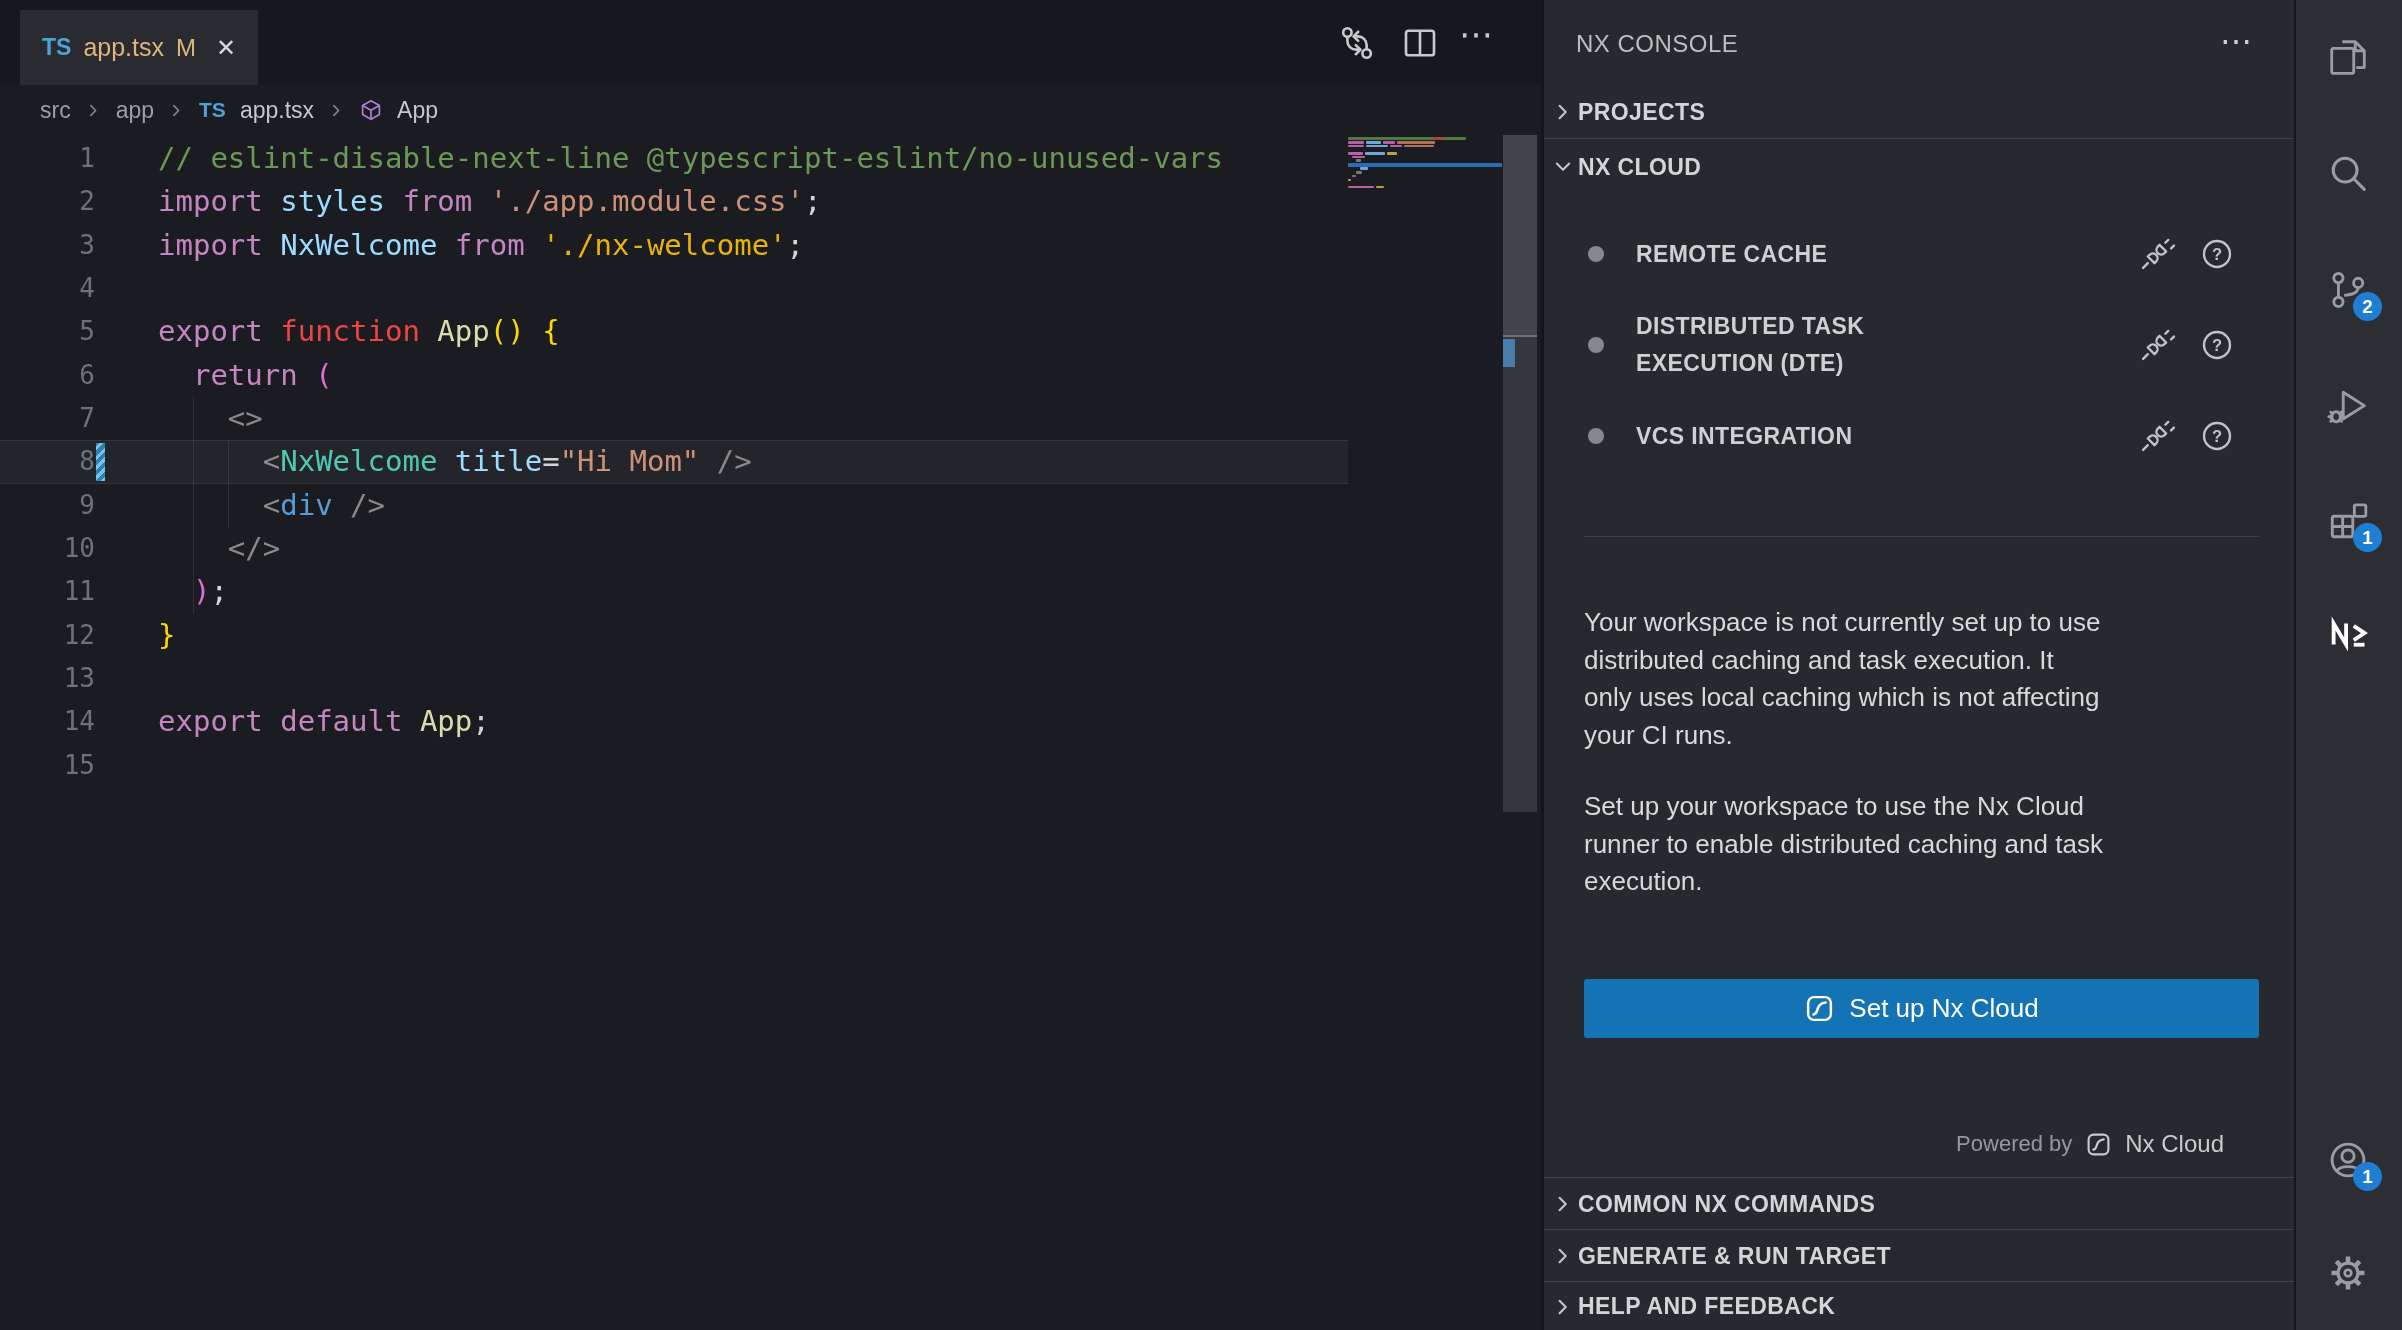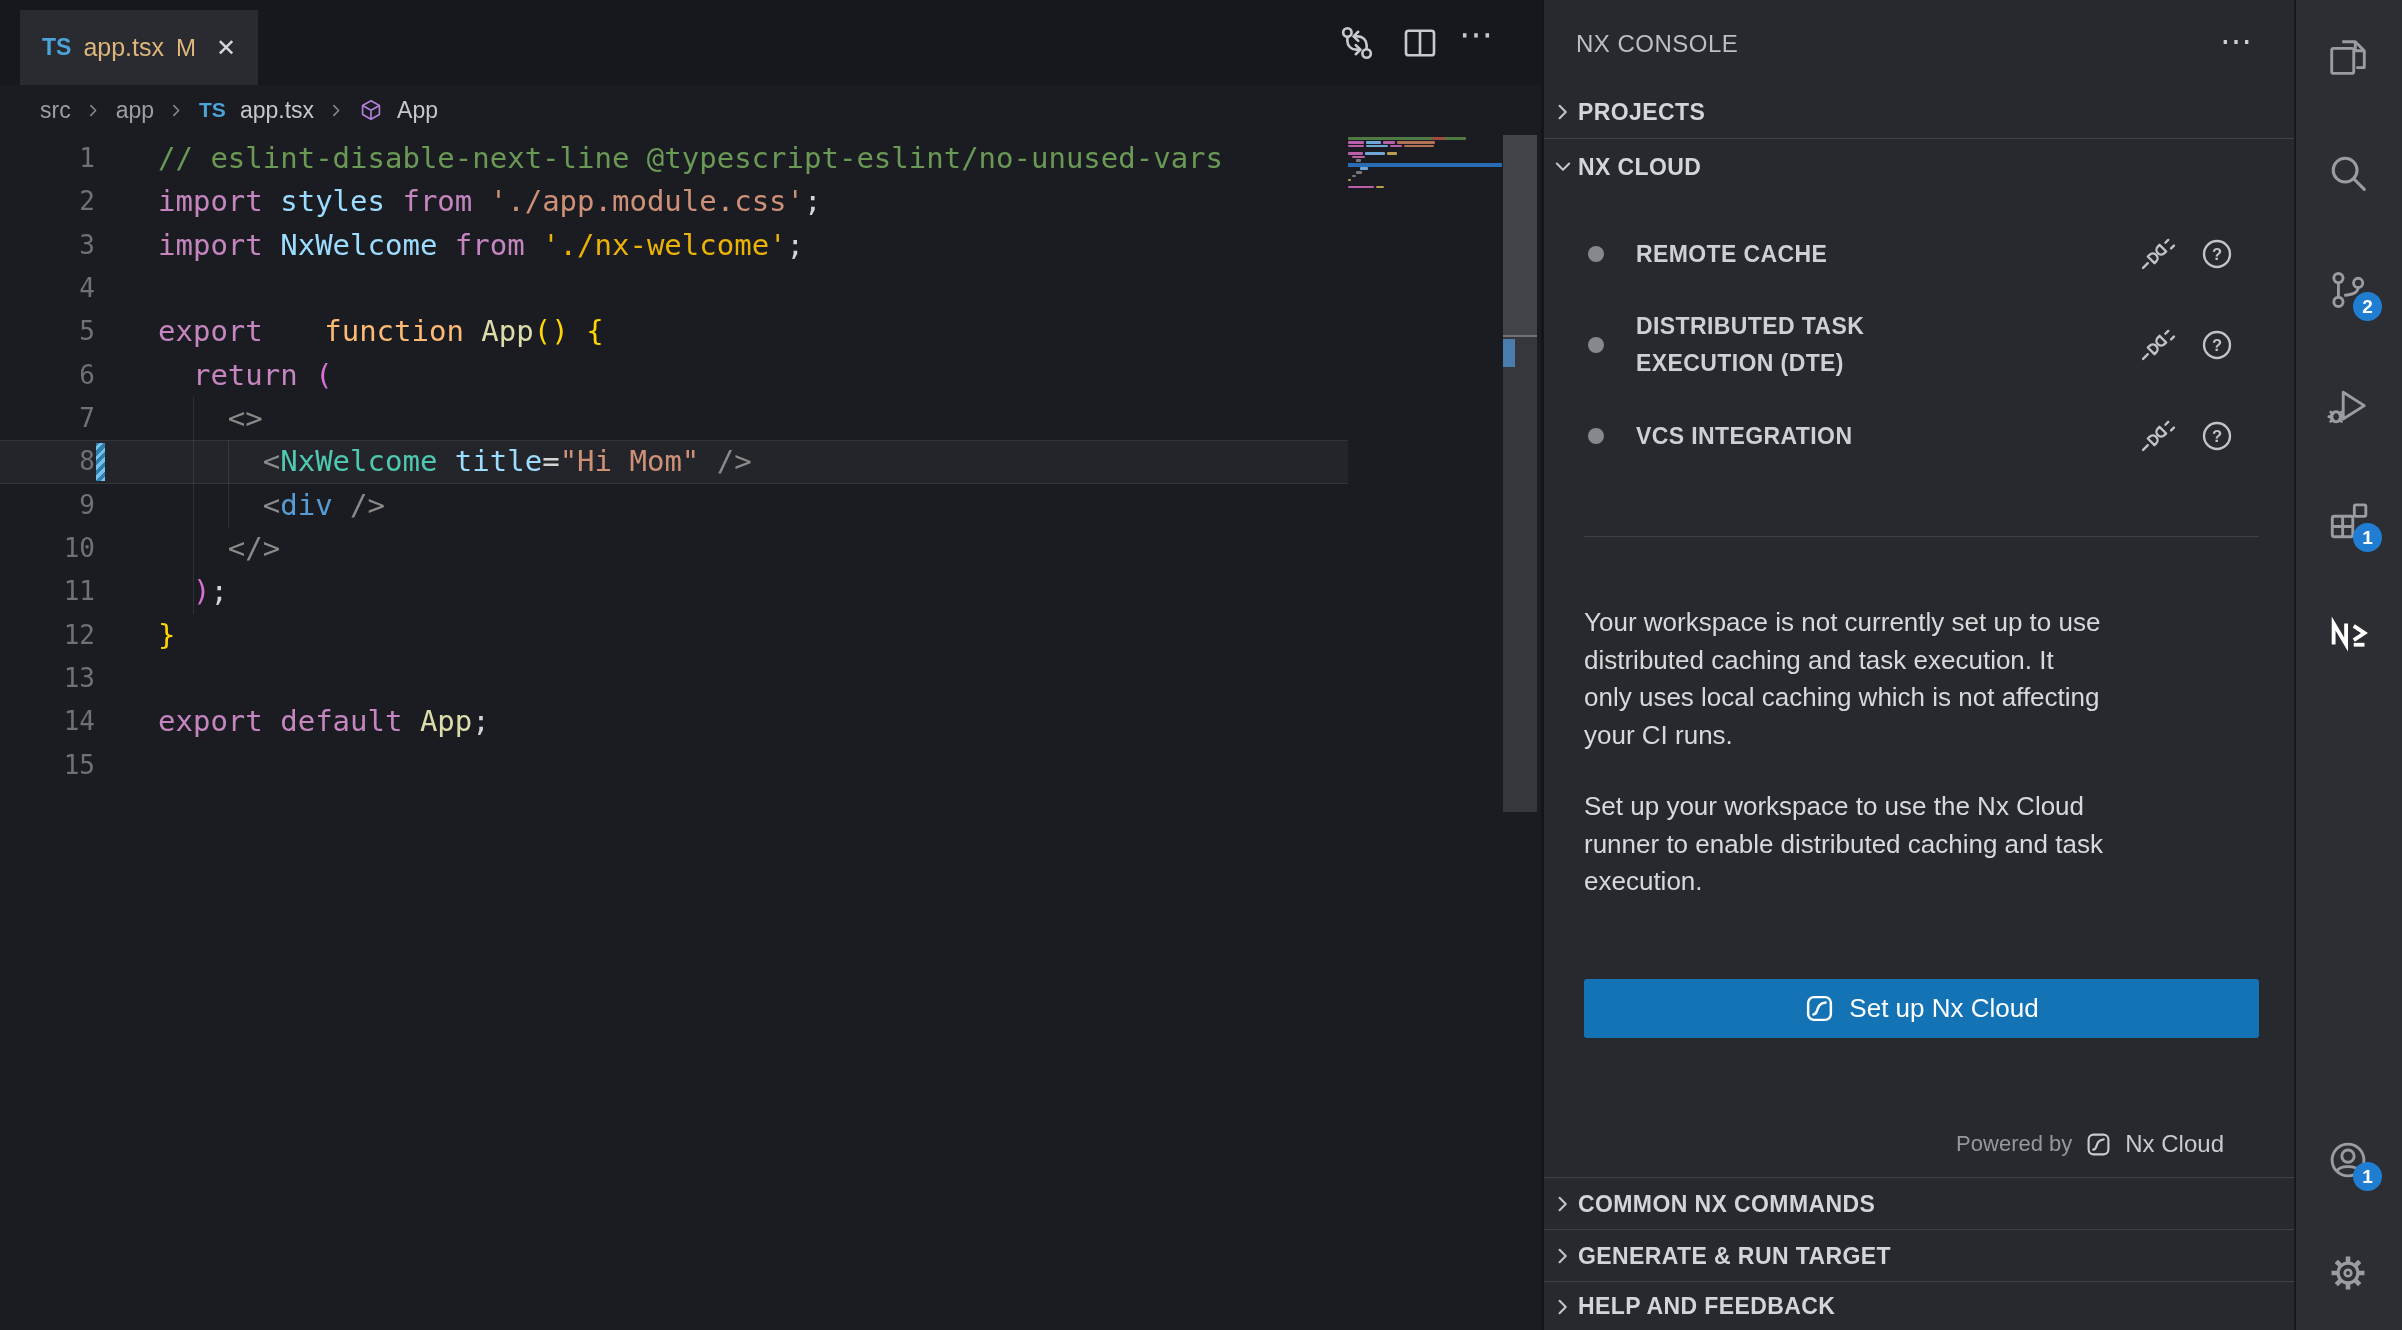--- a/index.html
+++ b/index.html
@@ -174,21 +174,21 @@
     </div>
 
     <div class="code-area">
       <div class="indent-guide" style="left:193px;top:260px;height:217px;"></div>
       <div class="indent-guide" style="left:228px;top:304px;height:87px;"></div>
       <div>
           <div class="code-row"><span class="ln">1</span><span class="mk"></span><span class="code-text"><span style="color: rgb(106, 153, 85);">// eslint-disable-next-line @typescript-eslint/no-unused-vars</span></span></div>
           <div class="code-row"><span class="ln">2</span><span class="mk"></span><span class="code-text"><span style="color: rgb(197, 134, 192);">import </span><span style="color: rgb(156, 220, 254);">styles </span><span style="color: rgb(197, 134, 192);">from </span><span style="color: rgb(206, 145, 120);">'./app.module.css'</span><span style="color: rgb(212, 212, 212);">;</span></span></div>
           <div class="code-row"><span class="ln">3</span><span class="mk"></span><span class="code-text"><span style="color: rgb(197, 134, 192);">import </span><span style="color: rgb(156, 220, 254);">NxWelcome </span><span style="color: rgb(197, 134, 192);">from </span><span style="color: #eab308;">'./nx-welcome'</span><span style="color: rgb(212, 212, 212);">;</span></span></div>
           <div class="code-row"><span class="ln">4</span><span class="mk"></span><span class="code-text"></span></div>
-          <div class="code-row"><span class="ln">5</span><span class="mk"></span><span class="code-text"><span style="color: rgb(197, 134, 192);">export </span><span style="color: #fdba74; margin-left: 44px;">function </span><span style="color: rgb(220, 220, 170);">App</span><span style="color: rgb(255, 214, 2);">()</span><span style="color: rgb(255, 214, 2);"> {</span></span></div>
+          <div class="code-row"><span class="ln">5</span><span class="mk"></span><span class="code-text"><span style="color: rgb(197, 134, 192);">export </span><span style="color: #ef4444;">function </span><span style="color: rgb(220, 220, 170);">App</span><span style="color: rgb(255, 214, 2);">()</span><span style="color: rgb(255, 214, 2);"> {</span></span></div>
           <div class="code-row"><span class="ln">6</span><span class="mk"></span><span class="code-text"><span style="color: rgb(212, 212, 212);">  </span><span style="color: rgb(197, 134, 192); text-align: center;">return </span><span style="color: rgb(218, 112, 214);">(</span></span></div>
           <div class="code-row"><span class="ln">7</span><span class="mk"></span><span class="code-text"><span style="color: rgb(212, 212, 212);">    </span><span style="color: rgb(138, 138, 138);">&lt;&gt;</span></span></div>
           <div class="code-row current"><span class="ln">8</span><span class="mk modified"></span><span class="code-text"><span style="color: rgb(212, 212, 212);">      </span><span style="color: rgb(138, 138, 138);">&lt;</span><span style="color: rgb(78, 201, 176);">NxWelcome</span><span style="color: rgb(212, 212, 212);"> </span><span style="color: rgb(156, 220, 254);">title</span><span style="color: rgb(212, 212, 212);">=</span><span style="color: rgb(206, 145, 120);">"Hi Mom"</span><span style="color: rgb(212, 212, 212);"> </span><span style="color: rgb(138, 138, 138);">/&gt;</span></span></div>
           <div class="code-row"><span class="ln">9</span><span class="mk"></span><span class="code-text"><span style="color: rgb(212, 212, 212);">      </span><span style="color: rgb(138, 138, 138);">&lt;</span><span style="color: rgb(86, 156, 214);">div</span><span style="color: rgb(212, 212, 212);"> </span><span style="color: rgb(138, 138, 138);">/&gt;</span></span></div>
           <div class="code-row"><span class="ln">10</span><span class="mk"></span><span class="code-text"><span style="color: rgb(212, 212, 212);">    </span><span style="color: rgb(138, 138, 138);">&lt;/&gt;</span></span></div>
           <div class="code-row"><span class="ln">11</span><span class="mk"></span><span class="code-text"><span style="color: rgb(212, 212, 212);">  </span><span style="color: rgb(218, 112, 214);">)</span><span style="color: rgb(212, 212, 212);">;</span></span></div>
           <div class="code-row"><span class="ln">12</span><span class="mk"></span><span class="code-text"><span style="color: rgb(255, 214, 2);">}</span></span></div>
           <div class="code-row"><span class="ln">13</span><span class="mk"></span><span class="code-text"></span></div>
           <div class="code-row"><span class="ln">14</span><span class="mk"></span><span class="code-text"><span style="color: rgb(197, 134, 192);">export </span><span style="color: rgb(197, 134, 192);">default </span><span style="color: rgb(220, 220, 170);">App</span><span style="color: rgb(212, 212, 212);">;</span></span></div>
           <div class="code-row"><span class="ln">15</span><span class="mk"></span><span class="code-text"></span></div>

